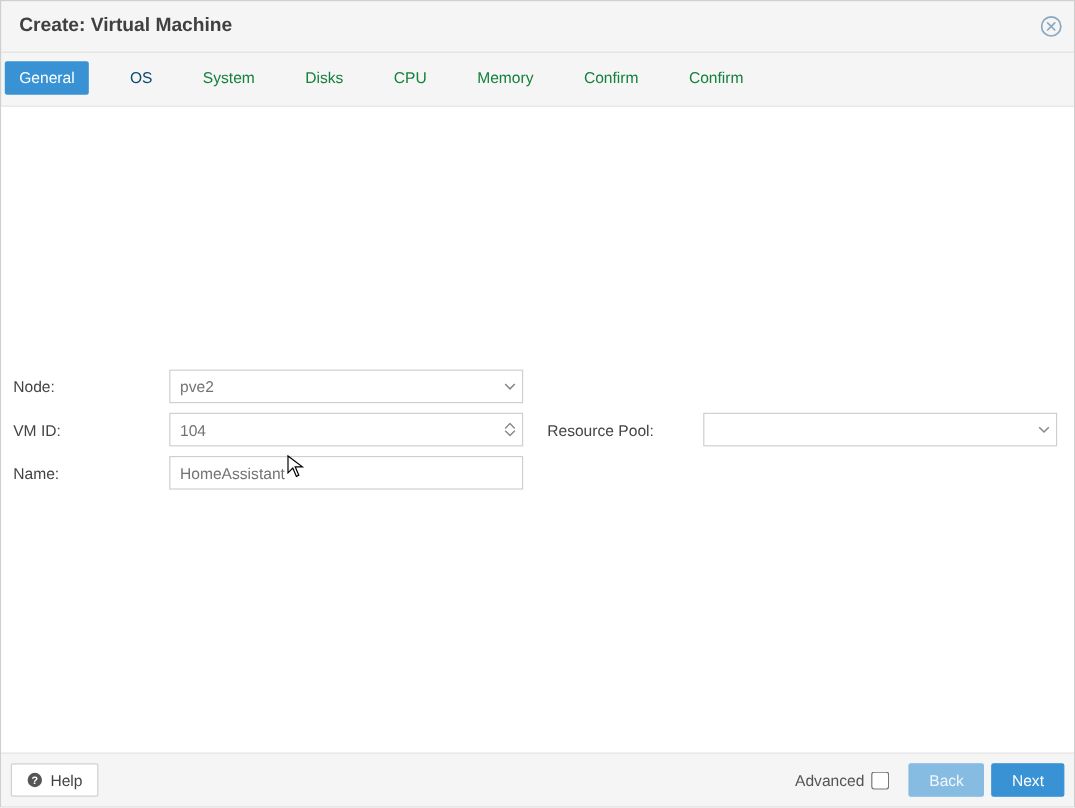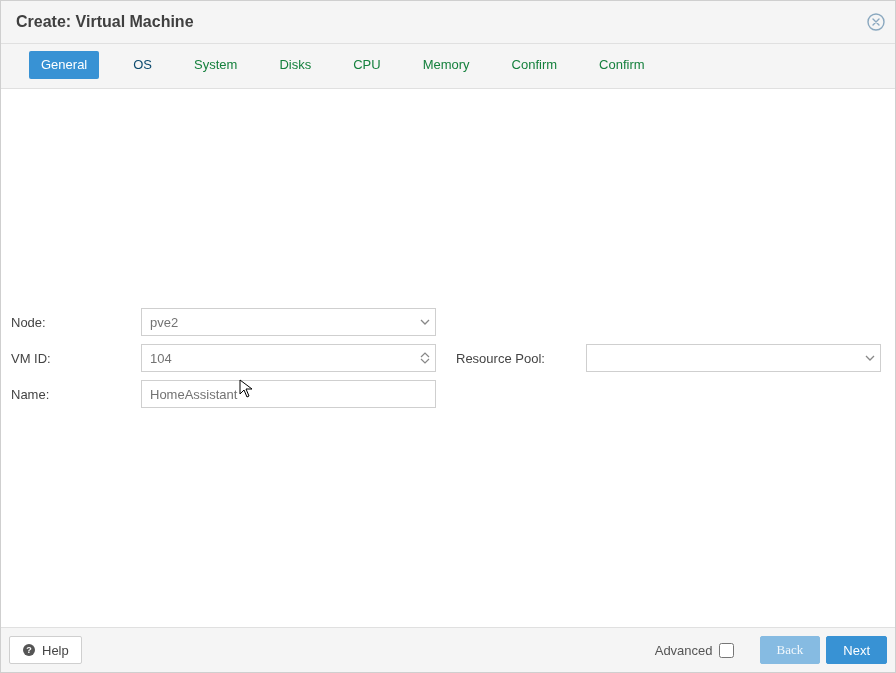--- a/index.html
+++ b/index.html
@@ -39,21 +39,21 @@
     width: 18px;
     height: 18px;
     color: #8aa8bf;
     cursor: pointer;
   }
   .close svg { display:block; }
   .tabs {
     display: flex;
     align-items: center;
     height: 34px;
-    padding: 4px 15px 6px 28px;
+    padding: 4px 15px 6px 3px;
     gap: 26px;
     border-bottom: 1px solid #e0e0e0;
   }
   .tab {
     color: #15803d;
     cursor: pointer;
     font-size: 13px;
     padding: 4px 8px;
     border-radius: 2px;
     line-height: 20px;
@@ -161,21 +161,21 @@
     height: 14px;
     color: #555;
   }
   .spacer { flex: 1; }
   .adv {
     display: inline-flex;
     align-items: center;
     gap: 6px;
     color: #555;
     font-size: 13px;
-    margin-right: 20px;
+    margin-right: 10px;
     justify-content: center;
   }
   .adv input[type=checkbox] {
     width: 15px;
     height: 15px;
     margin:0;
   }
   .btn {
     height: 28px;
     padding: 0 16px;
@@ -185,21 +185,20 @@
     border-radius: 2px;
     font-size: 13px;
     cursor: pointer;
     margin-left: 6px;
   }
   .btn.disabled {
     background: #86bbe2;
     border-color: #86bbe2;
     color: #f0f7fc;
     cursor: default;
-    font-family: Liberation Serif, serif;
   }
 </style>
 </head>
 <body>
 
 <div class="window">
 
   <div class="titlebar">
     <div class="title">Create: Virtual Machine</div>
     <div class="close">

